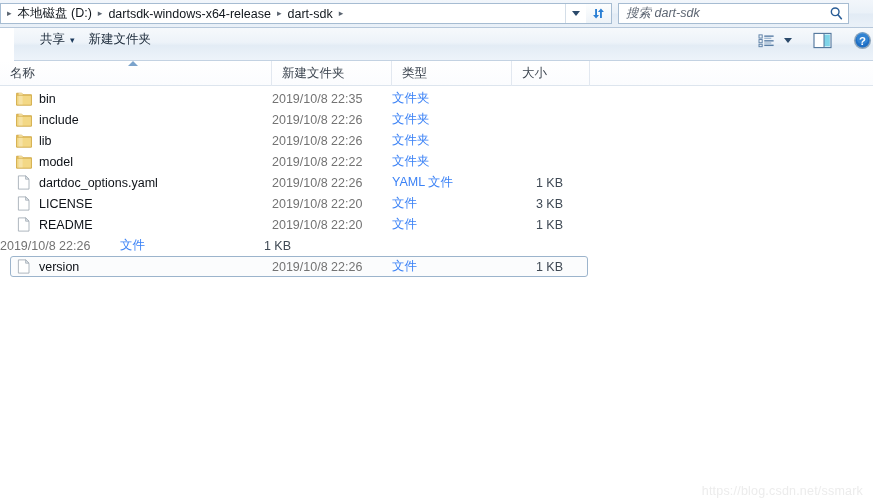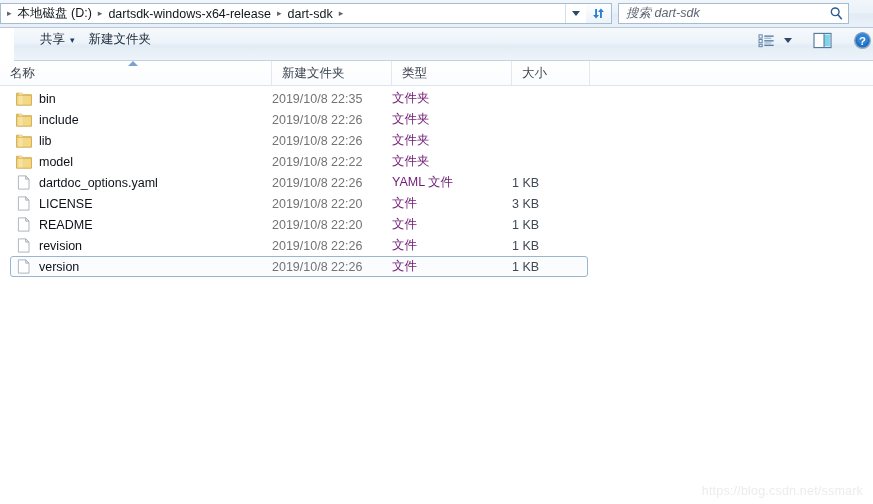--- a/index.html
+++ b/index.html
@@ -201,25 +201,25 @@
   }
   .cell.c-name {
     width: 272px;
     display: flex;
     align-items: center;
     gap: 7px;
     padding-left: 16px;
     color: #0d1117;
   }
   .cell.c-date { width: 120px; color: #737373; }
-  .cell.c-type { width: 120px; color: #701a75; }
+  .cell.c-type { width: 120px; color: #3b82f6; }
   .cell.c-size {
     width: 78px;
     color: #3f4954;
-    text-align: left;
+    text-align: center;
     padding-right: 3px;
   }
 
   .ic { width: 16px; height: 15px; flex: 0 0 auto; display: block; }
 
   
   #watermark {
     position: absolute;
     right: 10px;
     bottom: 6px;
@@ -419,27 +419,20 @@
           <path d="M2.4 0.9 h7.2 l3.4 3.3 v9.9 h-10.6 z" fill="#ffffff" stroke="#9aa4ae" stroke-width="0.8"></path>
           <path d="M9.6 0.9 v3.3 h3.4 z" fill="#e4e9ee" stroke="#9aa4ae" stroke-width="0.7"></path>
         </svg>
         <span>README</span>
       </div>
       <div class="cell c-date"><span>2019/10/8 22:20</span></div>
       <div class="cell c-type"><span>文件</span></div>
       <div class="cell c-size"><span>1 KB</span></div>
     </div>
     <div class="row">
-      <div class="cell c-name">
-        <svg class="ic" viewBox="0 0 16 15">
-          <path d="M2.4 0.9 h7.2 l3.4 3.3 v9.9 h-10.6 z" fill="#ffffff" stroke="#9aa4ae" stroke-width="0.8"></path>
-          <path d="M9.6 0.9 v3.3 h3.4 z" fill="#e4e9ee" stroke="#9aa4ae" stroke-width="0.7"></path>
-        </svg>
-        <span>revision</span>
-      </div>
       <div class="cell c-date"><span>2019/10/8 22:26</span></div>
       <div class="cell c-type"><span>文件</span></div>
       <div class="cell c-size"><span>1 KB</span></div>
     </div>
     <div class="row selected">
       <div class="cell c-name">
         <svg class="ic" viewBox="0 0 16 15">
           <path d="M2.4 0.9 h7.2 l3.4 3.3 v9.9 h-10.6 z" fill="#ffffff" stroke="#9aa4ae" stroke-width="0.8"></path>
           <path d="M9.6 0.9 v3.3 h3.4 z" fill="#e4e9ee" stroke="#9aa4ae" stroke-width="0.7"></path>
         </svg>

